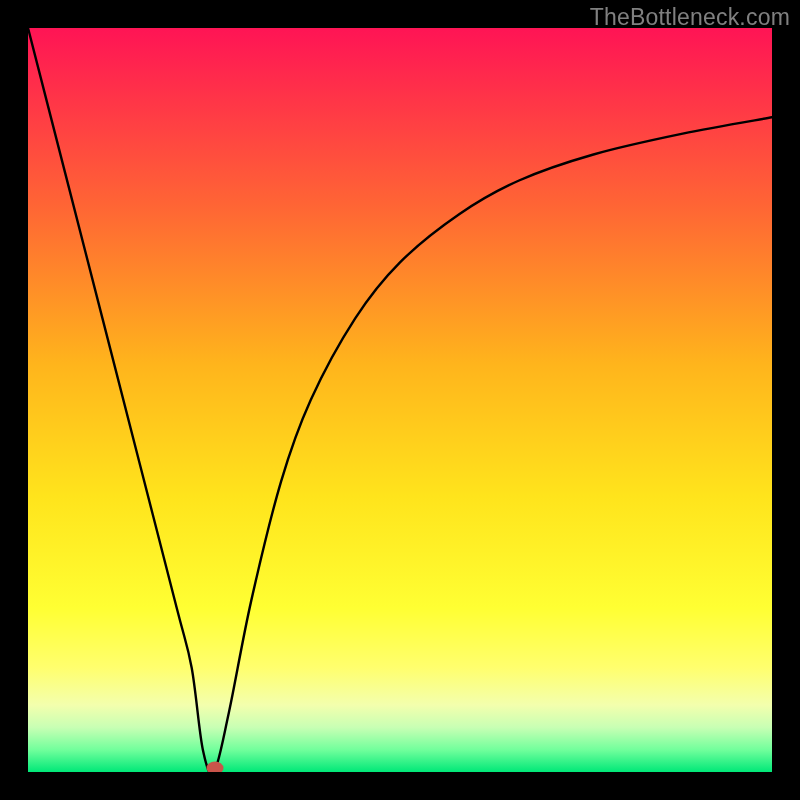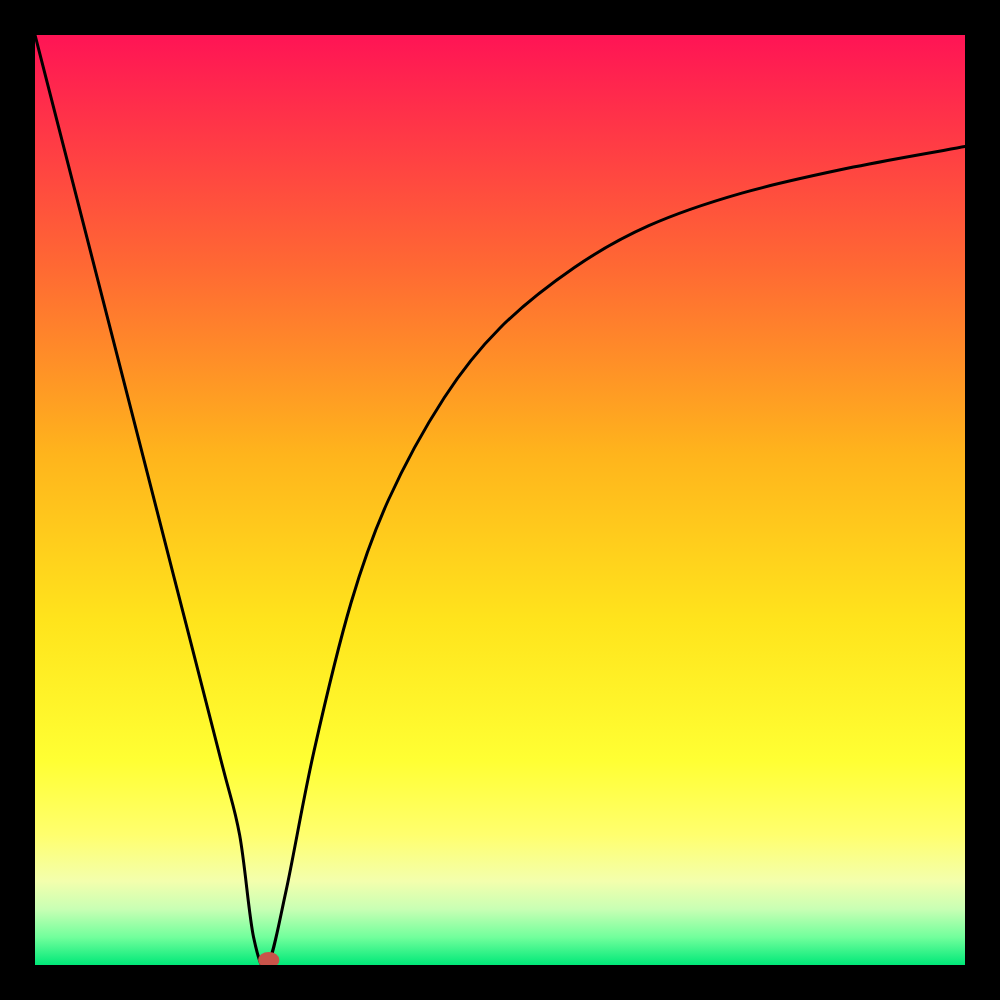--- a/index.html
+++ b/index.html
@@ -61,14 +61,15 @@
 <div class="frame">
 
   <div class="plot">
     <div class="gradient" id="gradient" style="background: linear-gradient(rgb(255, 20, 85) 0%, rgb(255, 54, 71) 10%, rgb(255, 105, 51) 25%, rgb(255, 180, 28) 45%, rgb(255, 228, 28) 63%, rgb(255, 255, 51) 78%, rgb(255, 255, 110) 86%, rgb(243, 255, 173) 91%, rgb(200, 255, 180) 94%, rgb(114, 255, 156) 97%, rgb(0, 232, 120) 100%);"></div>
     <svg class="curve" viewBox="0 0 744 744" preserveAspectRatio="none">
       <path id="curvePath" d="M 0.00 0.00 C 6.20 24.18, 24.80 96.72, 37.20 145.08 C 49.60 193.44, 62.00 241.80, 74.40 290.16 C 86.80 338.52, 99.20 386.88, 111.60 435.24 C 124.00 483.60, 140.12 546.22, 148.80 580.32 C 157.48 614.42, 159.34 616.28, 163.68 639.84 C 168.02 663.40, 171.12 704.32, 174.84 721.68 C 178.56 739.04, 181.66 750.20, 186.00 744.00 C 190.34 737.80, 194.68 713.00, 200.88 684.48 C 207.08 655.96, 214.52 611.32, 223.20 572.88 C 231.88 534.44, 243.04 487.32, 252.96 453.84 C 262.88 420.36, 270.32 399.28, 282.72 372.00 C 295.12 344.72, 312.48 313.10, 327.36 290.16 C 342.24 267.22, 354.64 251.72, 372.00 234.36 C 389.36 217.00, 411.68 199.64, 431.52 186.00 C 451.36 172.36, 468.72 162.44, 491.04 152.52 C 513.36 142.60, 538.16 134.29, 565.44 126.48 C 592.72 118.67, 624.96 111.85, 654.72 105.65 C 684.48 99.45, 729.12 92.01, 744.00 89.28" fill="none" stroke="#000" stroke-width="2.4" stroke-linejoin="round" stroke-linecap="round"></path>
     </svg>
     <div class="marker" id="marker" style="left: 187.488px; top: 739.536px; background: rgb(201, 84, 74);"></div>
   </div>
 
+  <div class="watermark">TheBottleneck.com</div>
 
 </div>
 
 </body></html>

